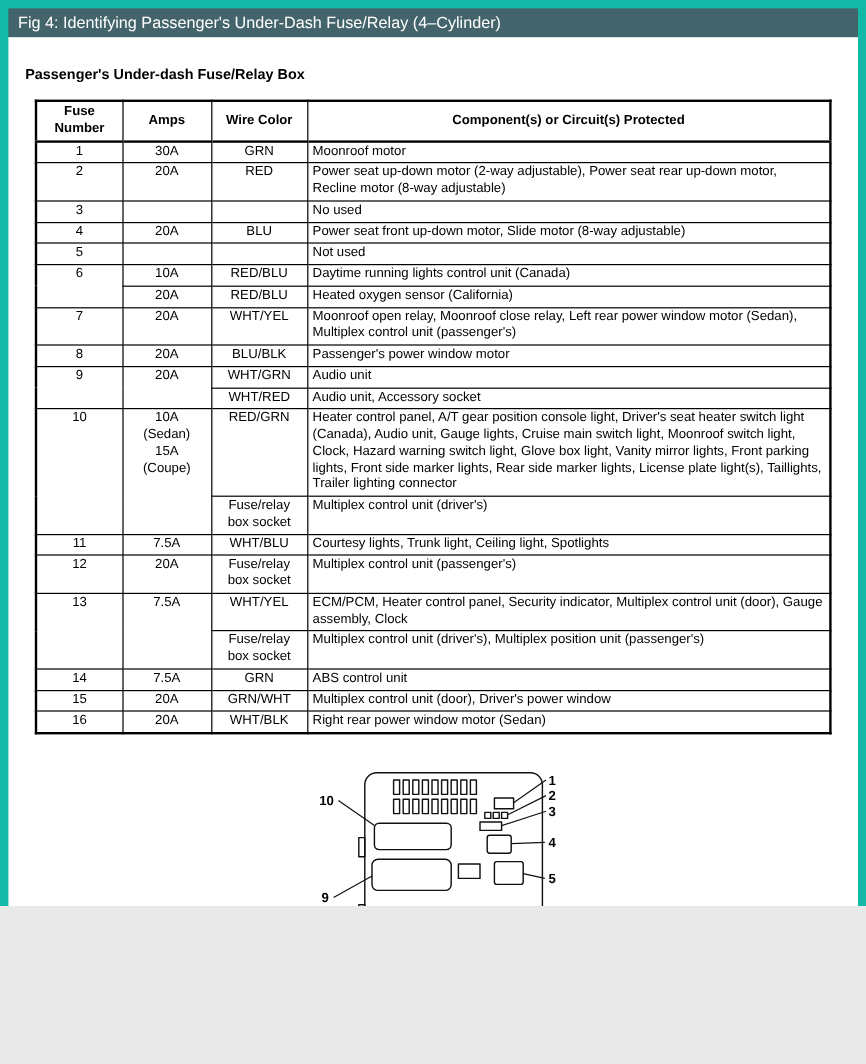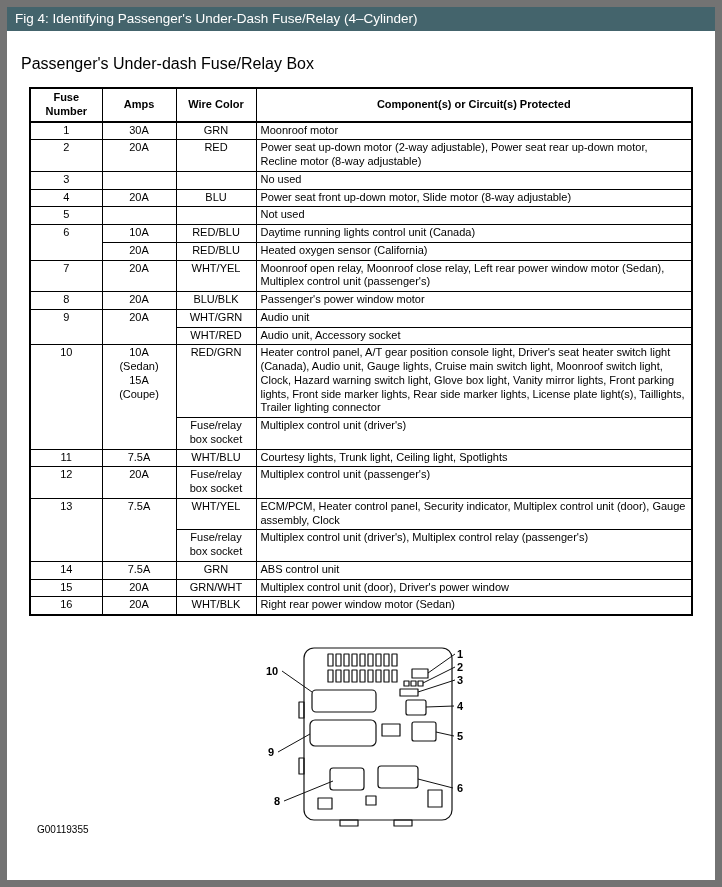--- a/index.html
+++ b/index.html
@@ -1,19 +1,19 @@
 <!DOCTYPE html>
 <html><head>
 <meta charset="utf-8">
 <style>
   * { margin: 0; padding: 0; box-sizing: border-box; }
   html, body { background: #e9e9e9; font-family: "Liberation Sans", sans-serif; }
   .page {
-    width: 722px; height: 887px;
-    background: #737373;
+    width: 722px; height: 755px;
+    background: #14b8a6;
     padding: 7px;
     position: relative;
     overflow: hidden;
   }
   .titlebar {
     background: #44646c;
     color: #ffffff;
     height: 24px;
     line-height: 24px;
     font-size: 13.5px;
@@ -22,22 +22,22 @@
     overflow: hidden;
   }
   .content {
     background: #ffffff;
     height: 849px;
     padding-top: 24px;
     position: relative;
     overflow: hidden;
   }
   .subtitle {
-    font-weight: normal;
-    font-size: 16px;
+    font-weight: bold;
+    font-size: 12px;
     margin-left: 14px;
     color: #000;
   }
   table.fuse-table {
     border-collapse: collapse;
     table-layout: fixed;
     width: 662px;
     margin: 14px 0 0 22px;
     font-size: 11px;
     color: #000;
@@ -208,21 +208,21 @@
         </tr>
         <tr>
           <td class="cc" rowspan="2">13</td>
           <td class="cc" rowspan="2">7.5A</td>
           <td class="cc">WHT/YEL</td>
           <td class="cl">ECM/PCM, Heater control panel, Security indicator, Multiplex control unit (door), Gauge assembly, Clock</td>
         </tr>
         <tr>
           <td class="cc">Fuse/relay
 box socket</td>
-          <td class="cl">Multiplex control unit (driver's), Multiplex control relay (passenger's)</td>
+          <td class="cl">Multiplex control unit (driver's), Multiplex position unit (passenger's)</td>
         </tr>
         <tr>
           <td class="cc">14</td>
           <td class="cc">7.5A</td>
           <td class="cc">GRN</td>
           <td class="cl">ABS control unit</td>
         </tr>
         <tr>
           <td class="cc">15</td>
           <td class="cc">20A</td>

